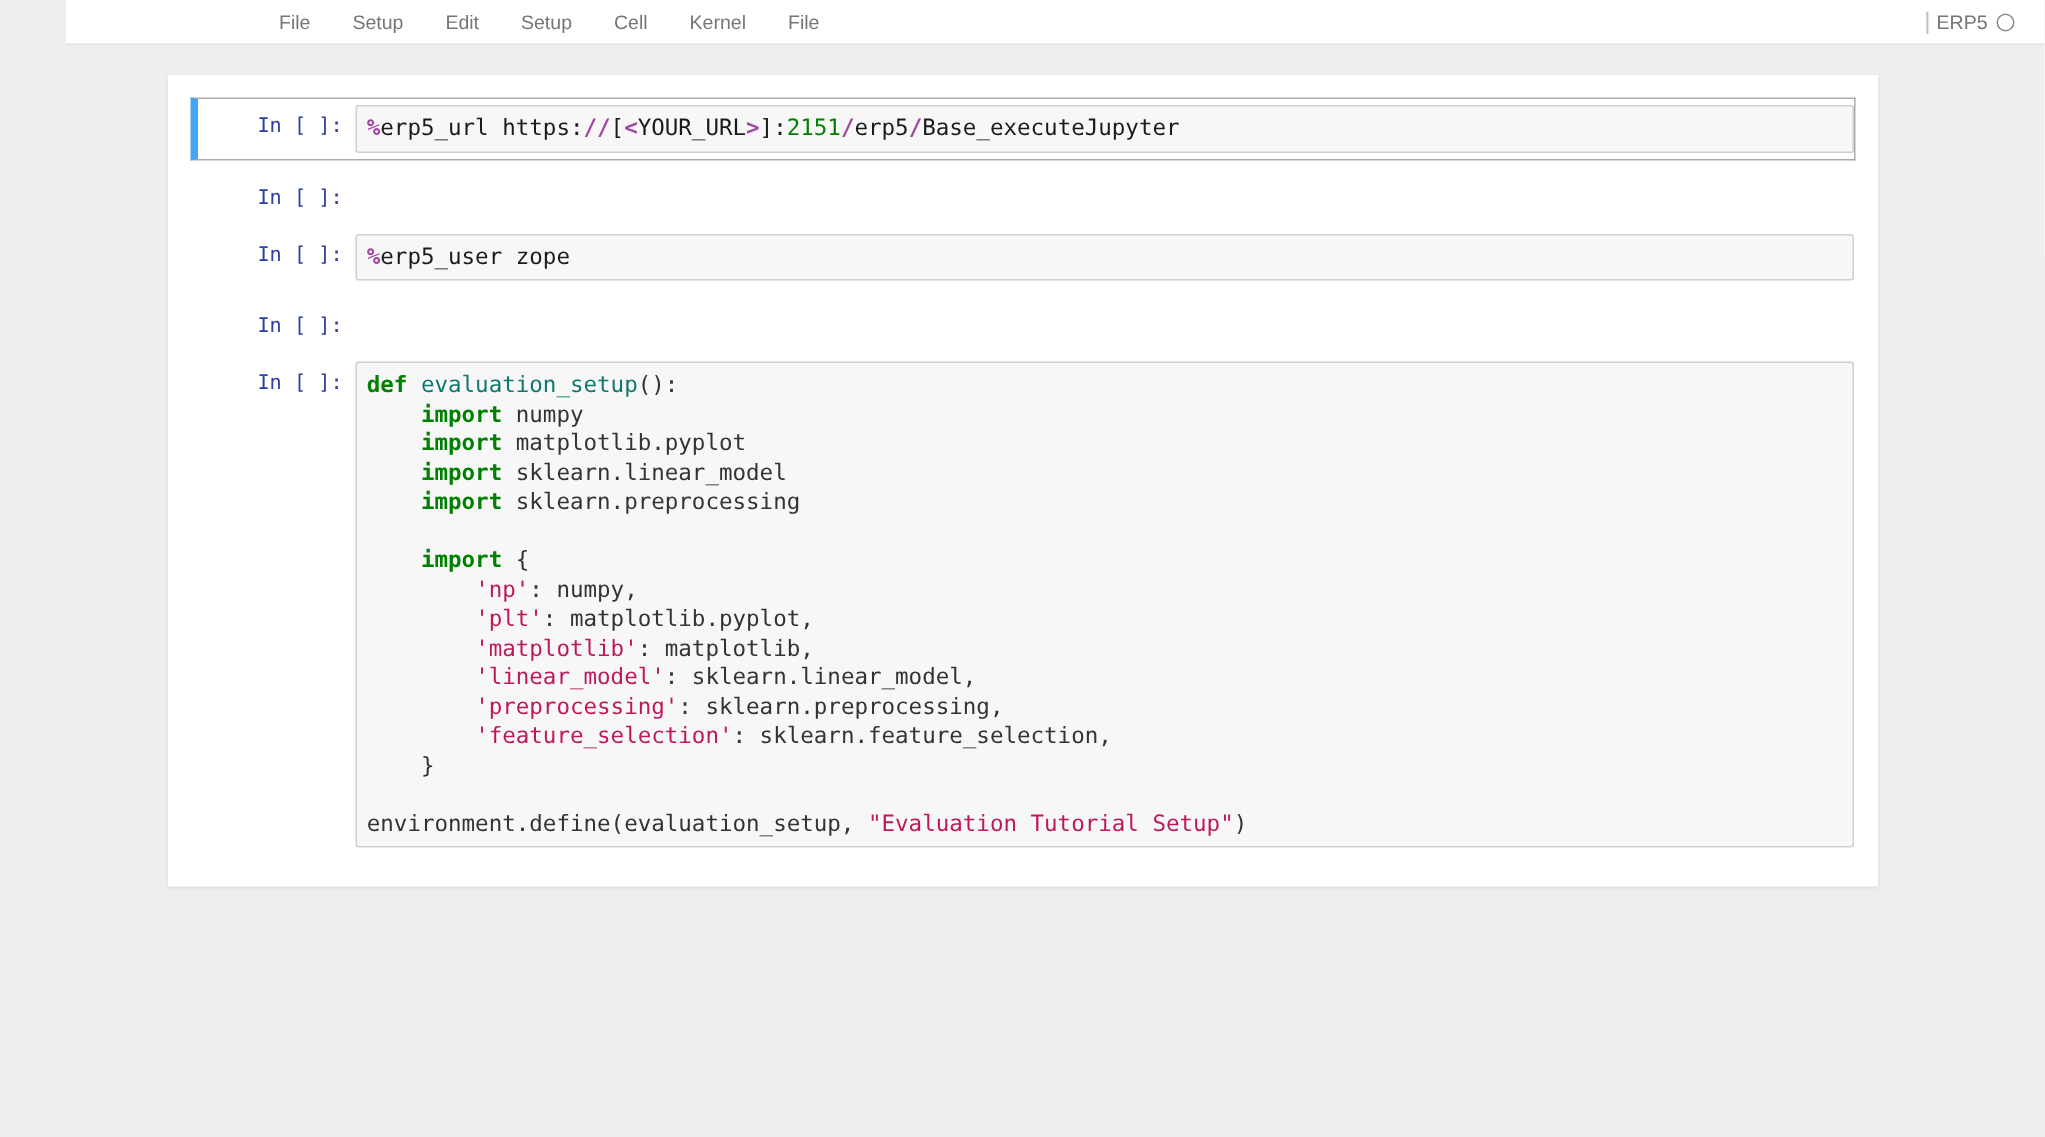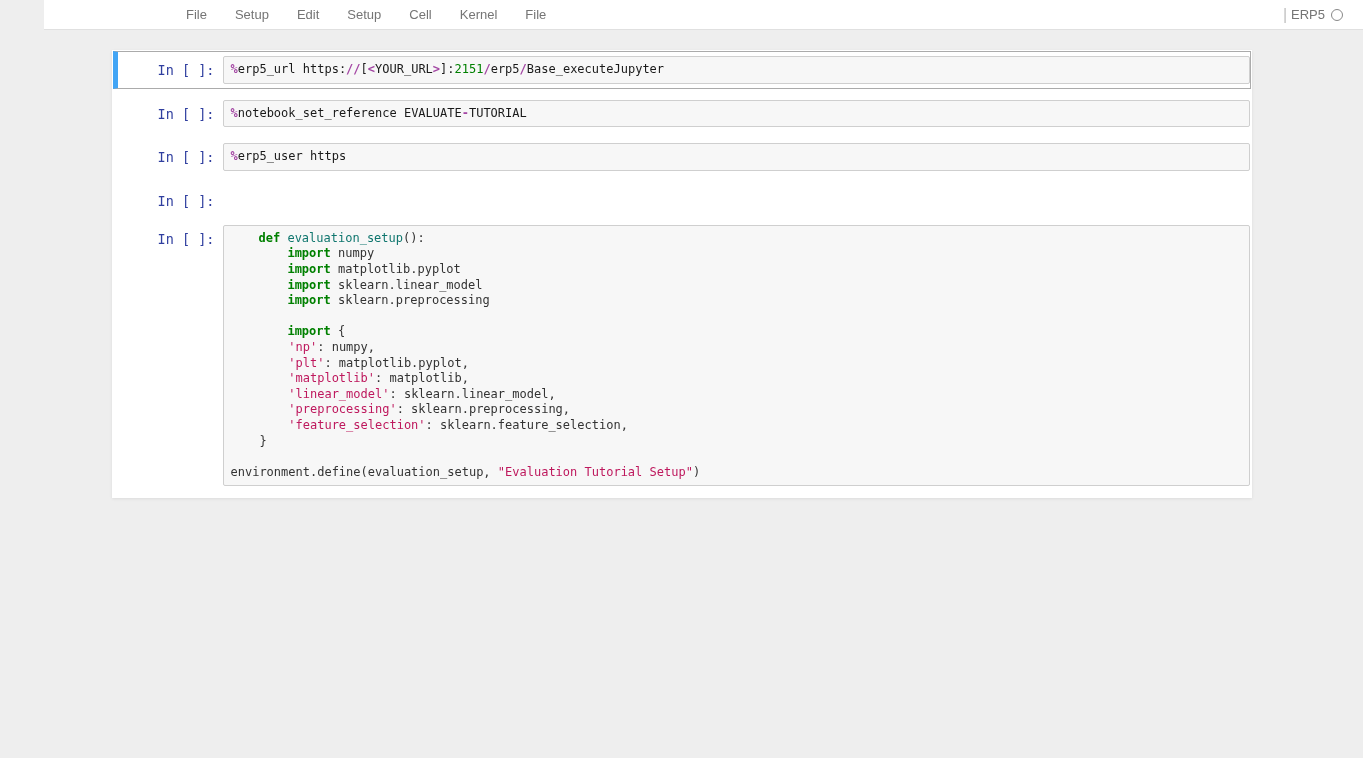--- a/index.html
+++ b/index.html
@@ -45,21 +45,21 @@
       width: 12px;
       height: 12px;
       border: 1.5px solid #888;
       border-radius: 50%;
       margin-left: 6px;
     }
     .notebook-container {
       max-width: 1140px;
       margin: 20px auto;
       background: #fff;
-      padding: 1px;
+      padding: 15px;
       box-shadow: 0 1px 3px rgba(0,0,0,0.08);
     }
     .cell {
       display: flex;
       align-items: flex-start;
       margin-bottom: 6px;
       padding: 4px 0;
       border: 1px solid transparent;
       border-left: 5px solid transparent;
     }
@@ -79,31 +79,31 @@
       font-size: 13.5px;
       flex-shrink: 0;
     }
     .input-area {
       flex: 1;
       border: 1px solid #cfcfcf;
       border-radius: 2px;
       background: #f7f7f7;
       padding: 5px 7px;
       font-family: "DejaVu Sans Mono", Menlo, Consolas, monospace;
-      font-size: 12px;
+      font-size: 15px;
       line-height: 1.3;
       white-space: pre;
       overflow-x: auto;
     }
     
     .op { color: #A346A3; font-weight: bold; }
     .var2 { color: #1a1a1a; }
     .str { color: #be185d; }
     .num { color: #008000; }
-    .kw { color: #008000; font-weight: bold; margin-left: 28px; }
+    .kw { color: #008000; font-weight: bold; }
     .def { color: #0f766e; }
   </style>
 </head>
 <body>
 
 <div class="menubar">
   <div class="menu-item">File</div>
   <div class="menu-item">Setup</div>
   <div class="menu-item">Edit</div>
   <div class="menu-item">Setup</div>
@@ -117,25 +117,24 @@
   </div>
 </div>
 
 <div class="notebook-container" id="notebook">
     <div class="cell selected">
       <div class="prompt">In [ ]:</div>
       <div class="input-area"><span class="op">%</span><span class="var2">erp5_url https:</span><span class="op">//</span><span class="var2">[</span><span class="op">&lt;</span><span class="var2">YOUR_URL</span><span class="op">&gt;</span><span class="var2">]:</span><span class="num">2151</span><span class="op">/</span><span class="var2">erp5</span><span class="op">/</span><span class="var2">Base_executeJupyter</span></div>
     </div>
     <div class="cell">
       <div class="prompt">In [ ]:</div>
-      <div class="input-area"><span class="op">%</span><span class="var2">notebook_set_reference EVALUATE</span><span class="op">-</span><span class="var2">TUTORIAL</span></div>
     </div>
     <div class="cell">
       <div class="prompt">In [ ]:</div>
-      <div class="input-area"><span class="op">%</span><span class="var2">erp5_user https</span></div>
+      <div class="input-area"><span class="op">%</span><span class="var2">erp5_user zope</span></div>
     </div>
     <div class="cell">
       <div class="prompt">In [ ]:</div>
     </div>
     <div class="cell">
       <div class="prompt">In [ ]:</div>
       <div class="input-area"><span class="kw">def</span> <span class="def">evaluation_setup</span>():
     <span class="kw">import</span> numpy
     <span class="kw">import</span> matplotlib.pyplot
     <span class="kw">import</span> sklearn.linear_model

